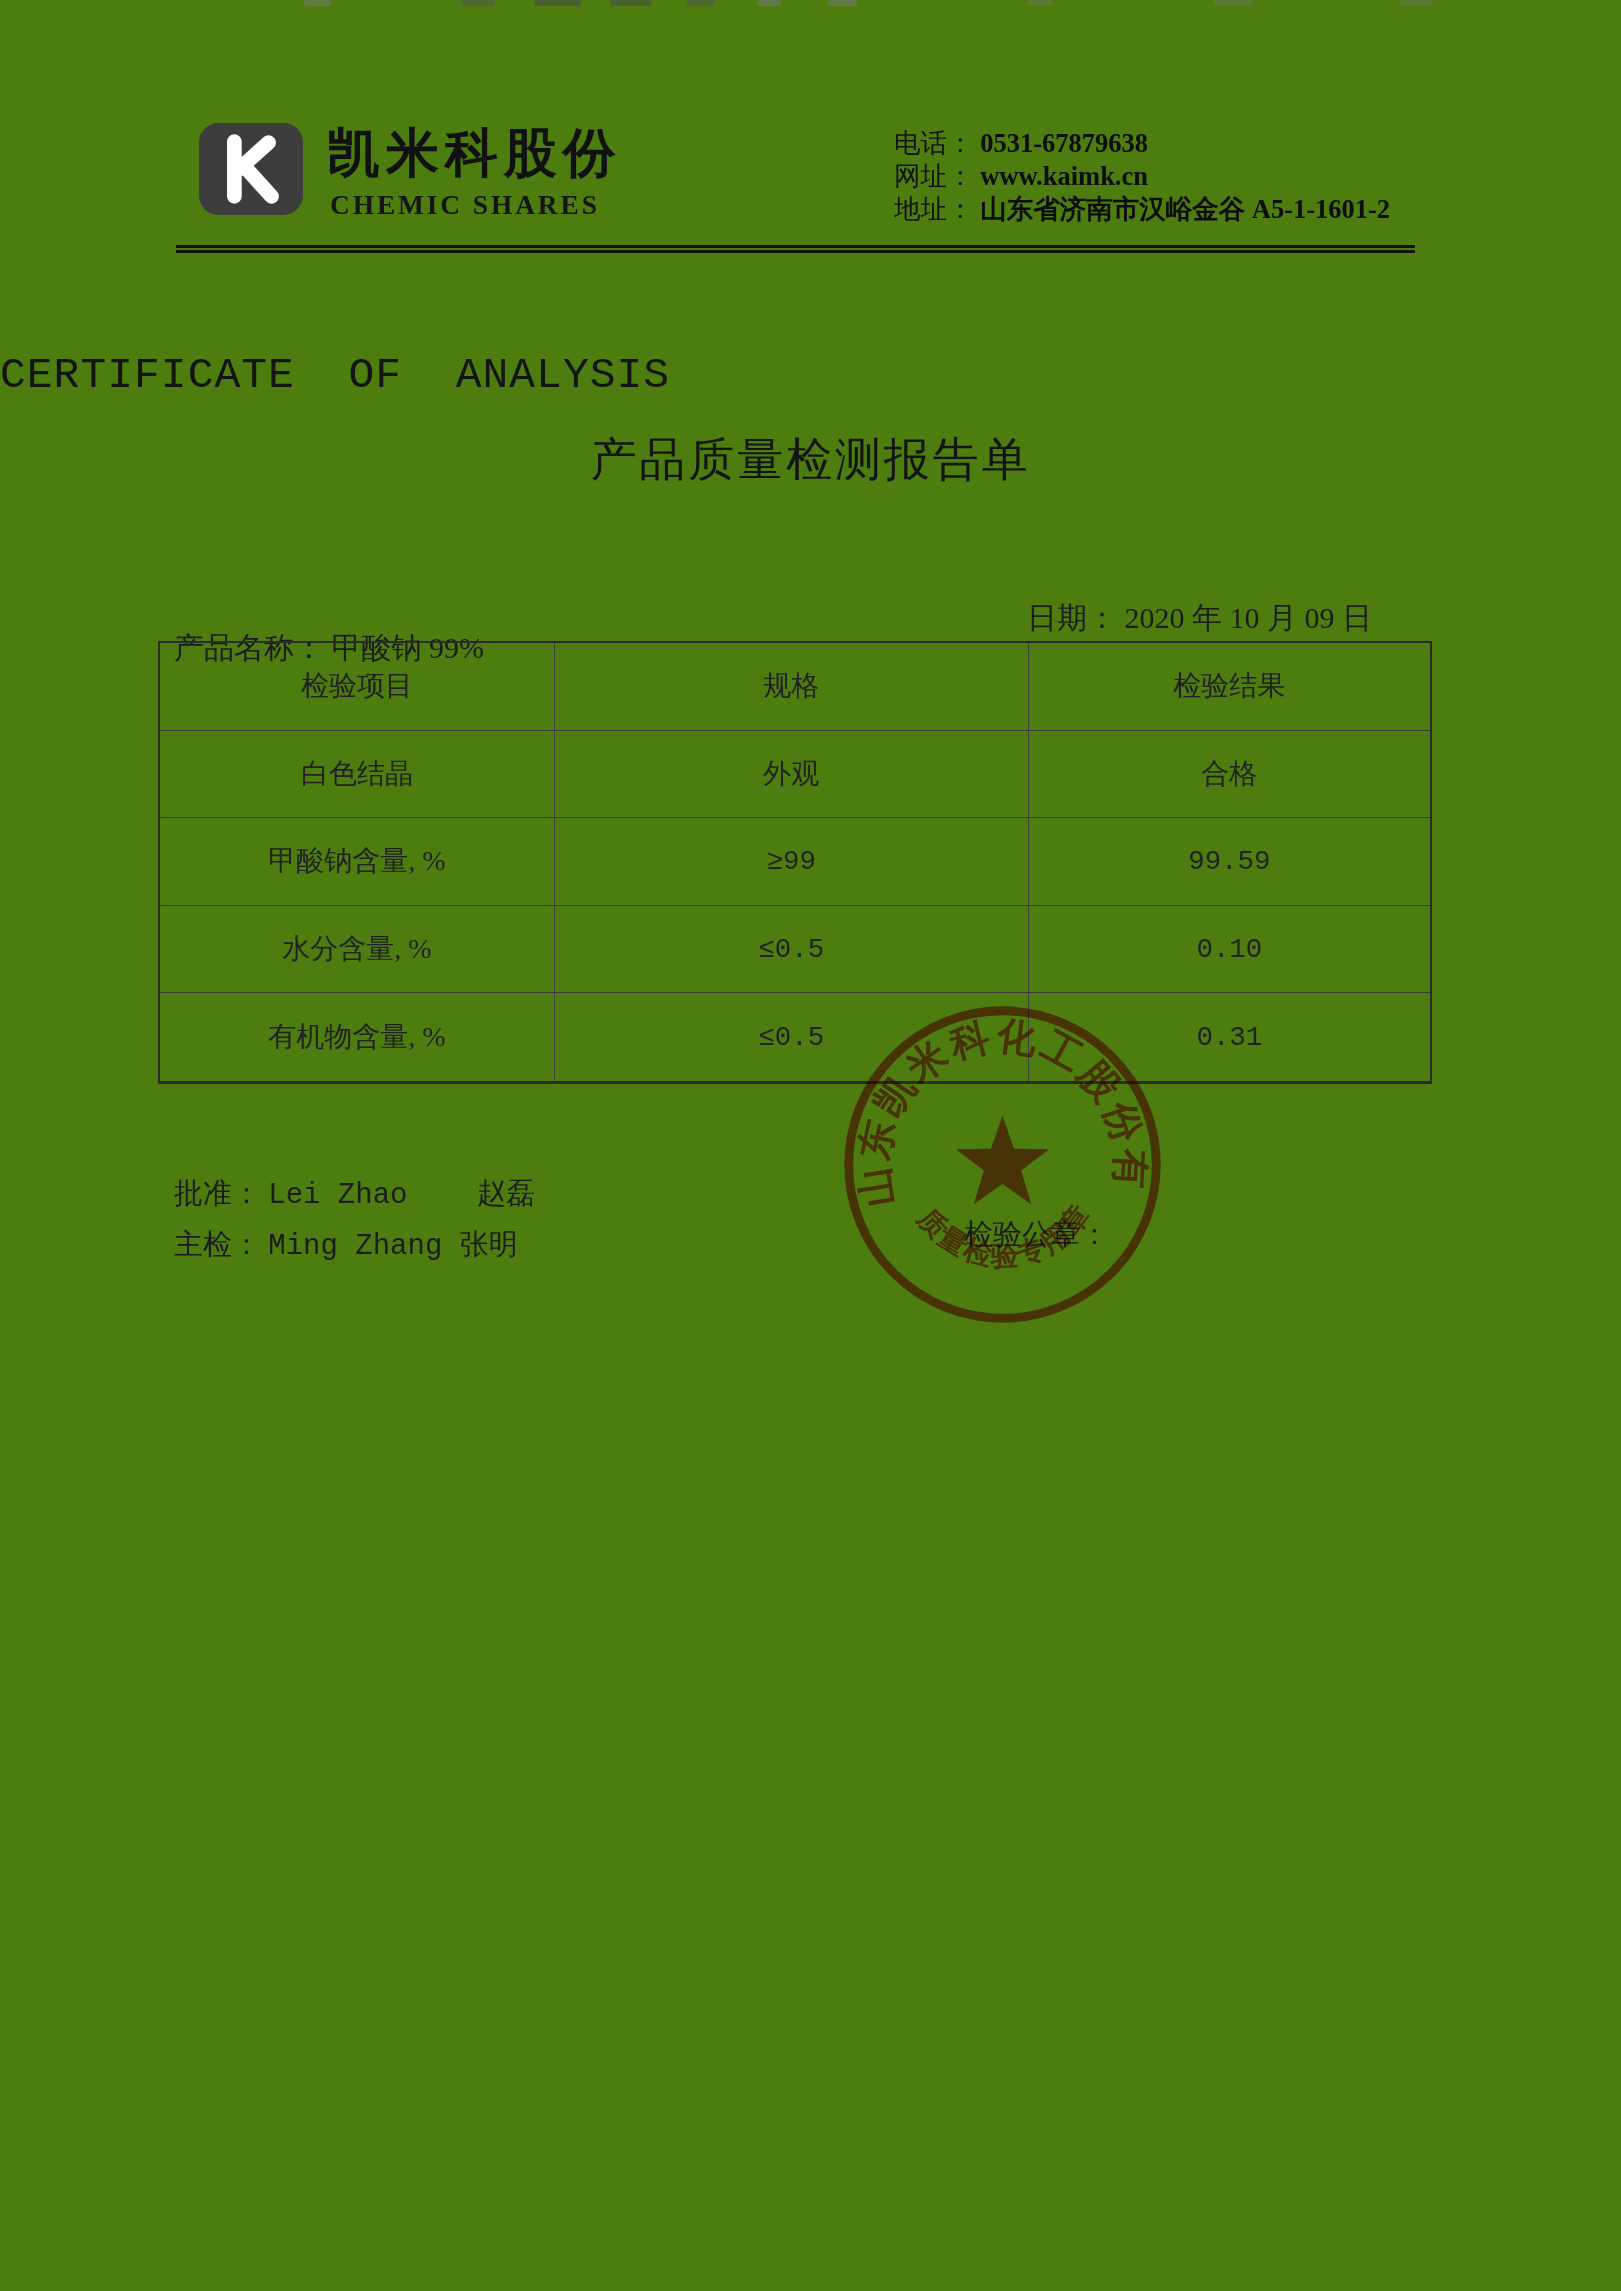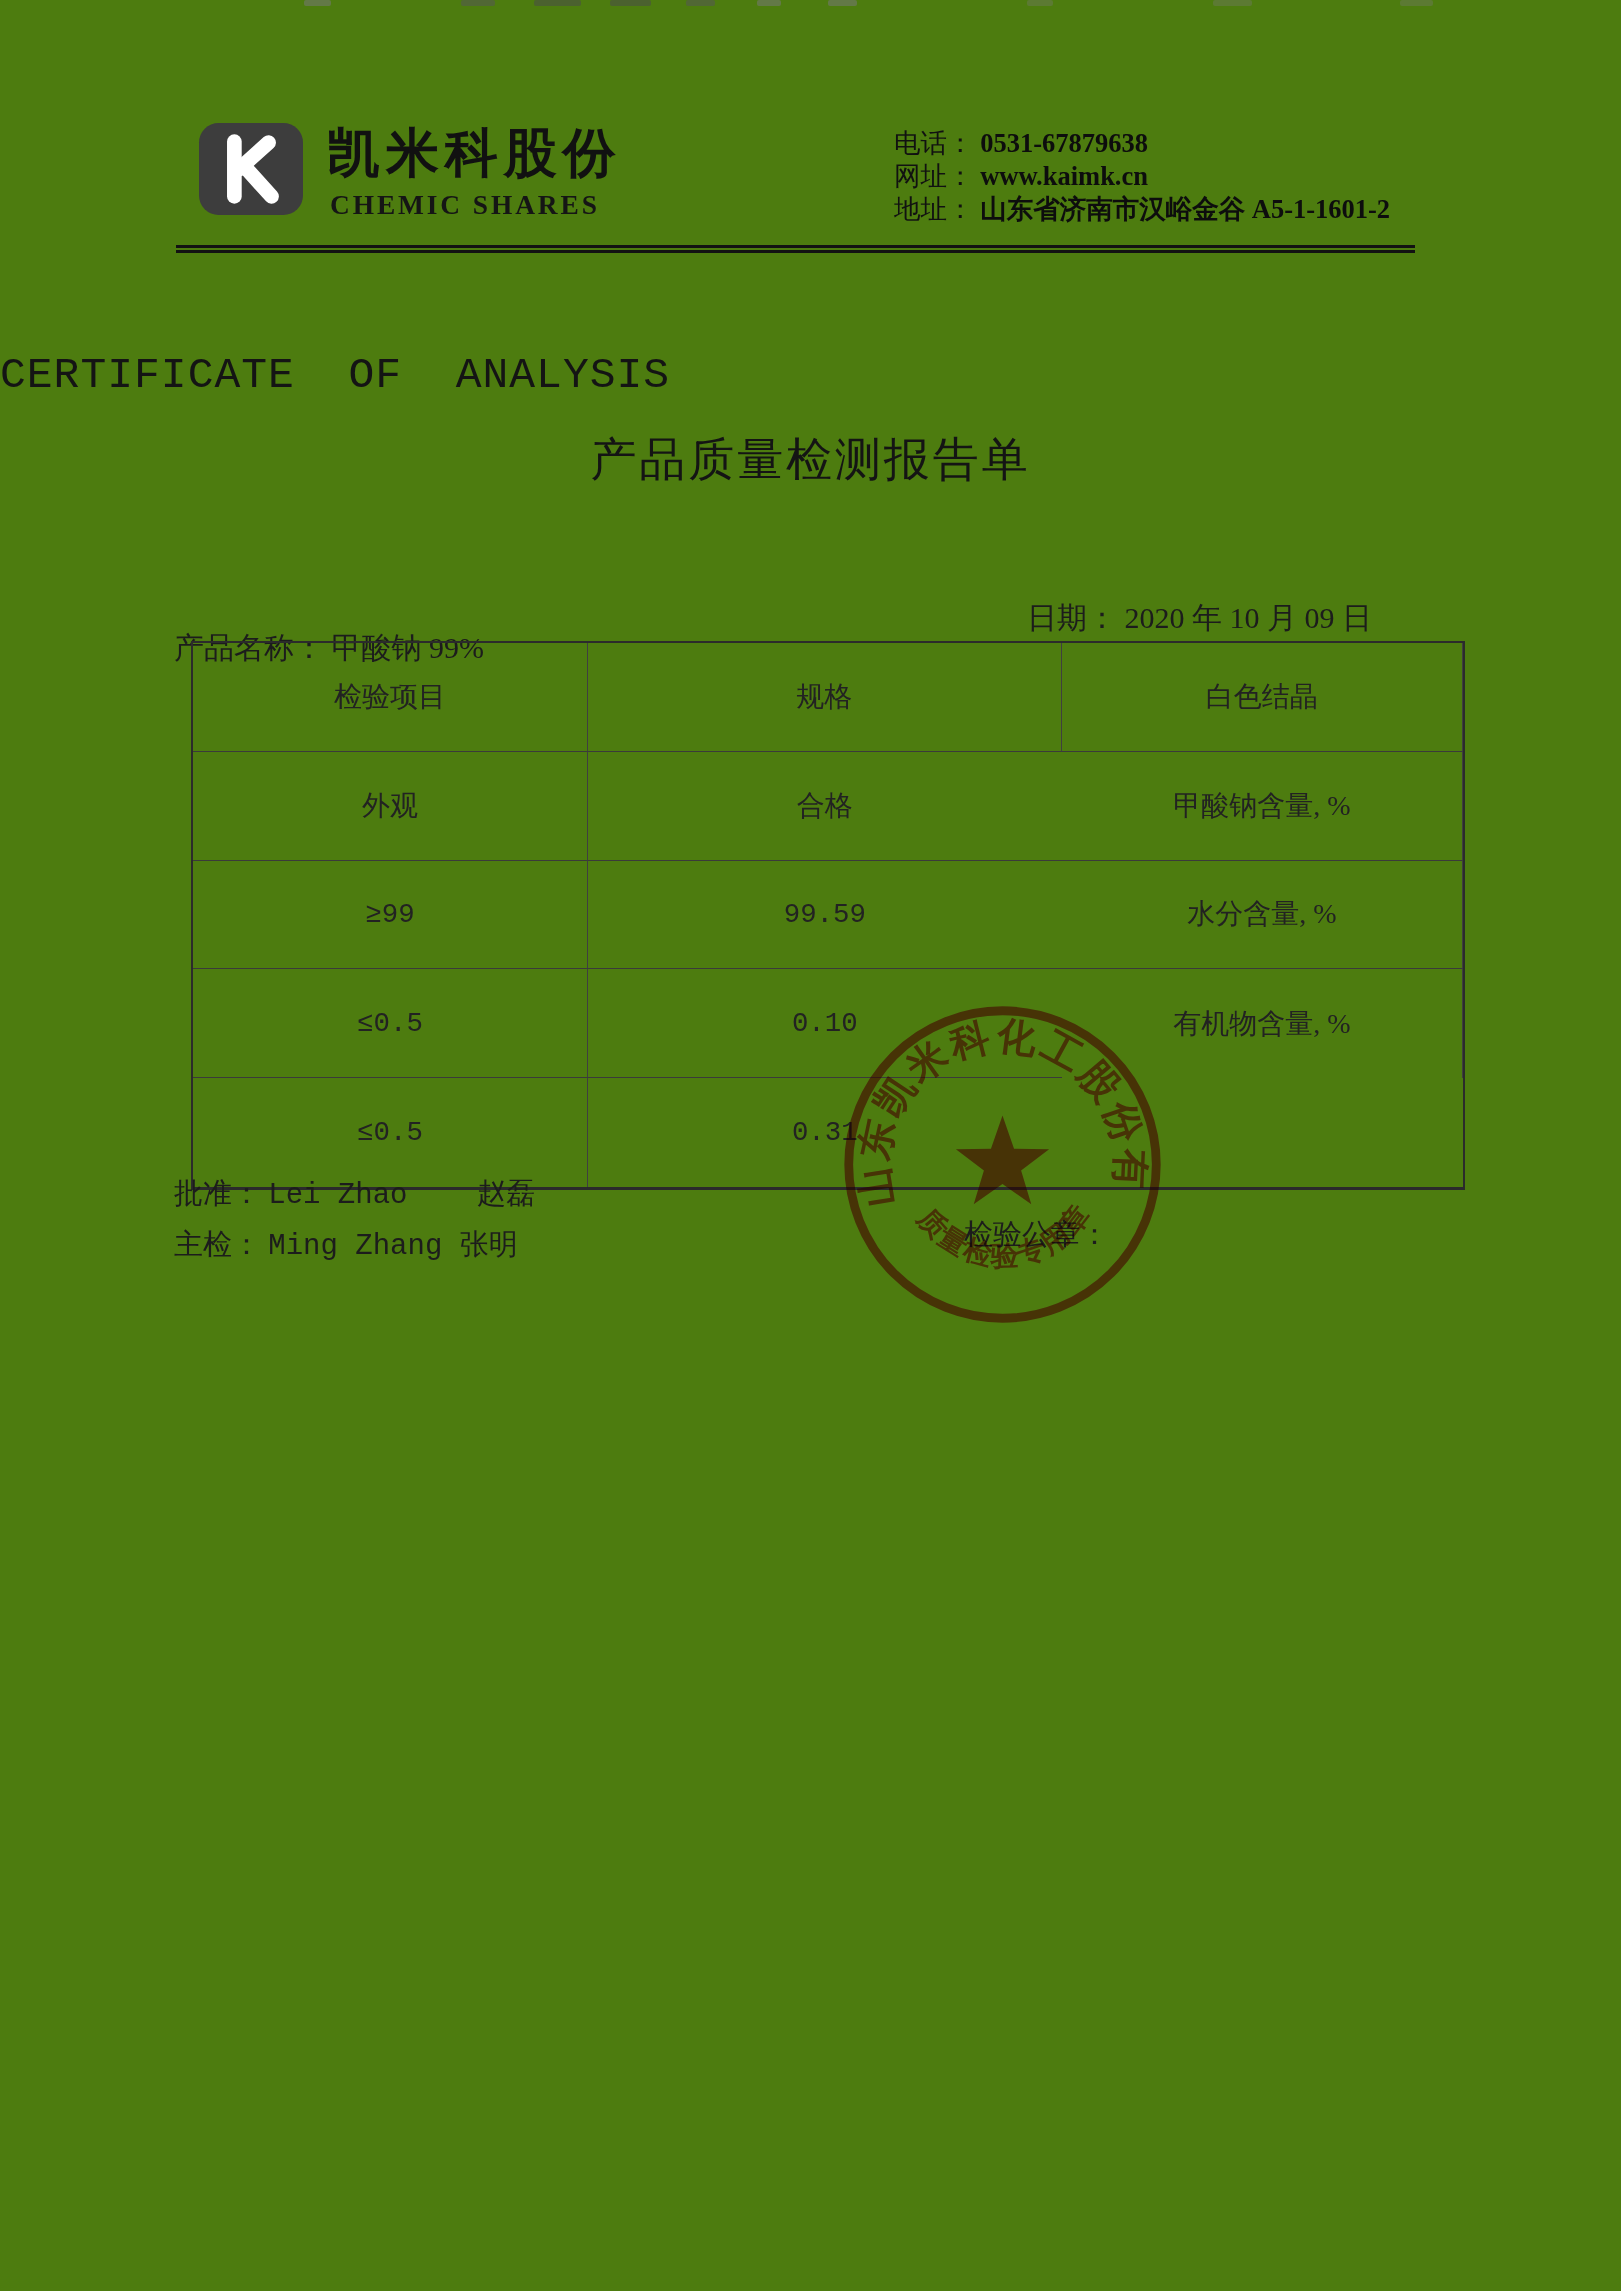--- a/index.html
+++ b/index.html
@@ -58,28 +58,27 @@
     font-size: 46px; letter-spacing: 2.9px; color: #141414;
   }
 
   
   .info-product { position: absolute; left: 174px; top: 628px; font-size: 30px; white-space: pre; }
   .info-date    { position: absolute; left: 1027px; top: 598px; font-size: 30px; white-space: pre; }
 
   
   .coa-table {
     position: absolute; left: 158px; top: 641px;
-    width: 1274px; height: 549px;
+    width: 1274px; height: 443px;
     border: 2.5px solid #2b2b2b;
     border-bottom-width: 3.4px;
     display: grid;
     grid-template-columns: 31.1% 37.3% 31.6%;
     grid-template-rows: repeat(5, 1fr);
     background: transparent;
-    margin-left: 33px;
   }
   .cell {
     display: flex; align-items: center; justify-content: center;
     font-size: 28px; color: #222;
     border-right: 1.5px solid #3f3f3f;
     border-bottom: 1.6px solid #3a3a3a;
     white-space: pre;
   }
   .cell.last-col { border-right: none; }
   .cell.last-row { border-bottom: none; }
@@ -142,20 +141,21 @@
 
   <div class="title-en">CERTIFICATE  OF  ANALYSIS</div>
   <div class="title-zh">产品质量检测报告单</div>
 
   <div class="info-product"><span>产品名称： </span><span>甲酸钠 99%</span></div>
   <div class="info-date"><span>日期： </span><span>2020 年 10 月 09 日</span></div>
 
   <div class="coa-table">
     <div class="cell">检验项目</div>
     <div class="cell">规格</div>
+    <div class="cell last-col">检验结果</div>
 
     <div class="cell">白色结晶</div>
     <div class="cell">外观</div>
     <div class="cell last-col">合格</div>
 
     <div class="cell">甲酸钠含量, %</div>
     <div class="cell num">≥99</div>
     <div class="cell num last-col">99.59</div>
 
     <div class="cell">水分含量, %</div>

